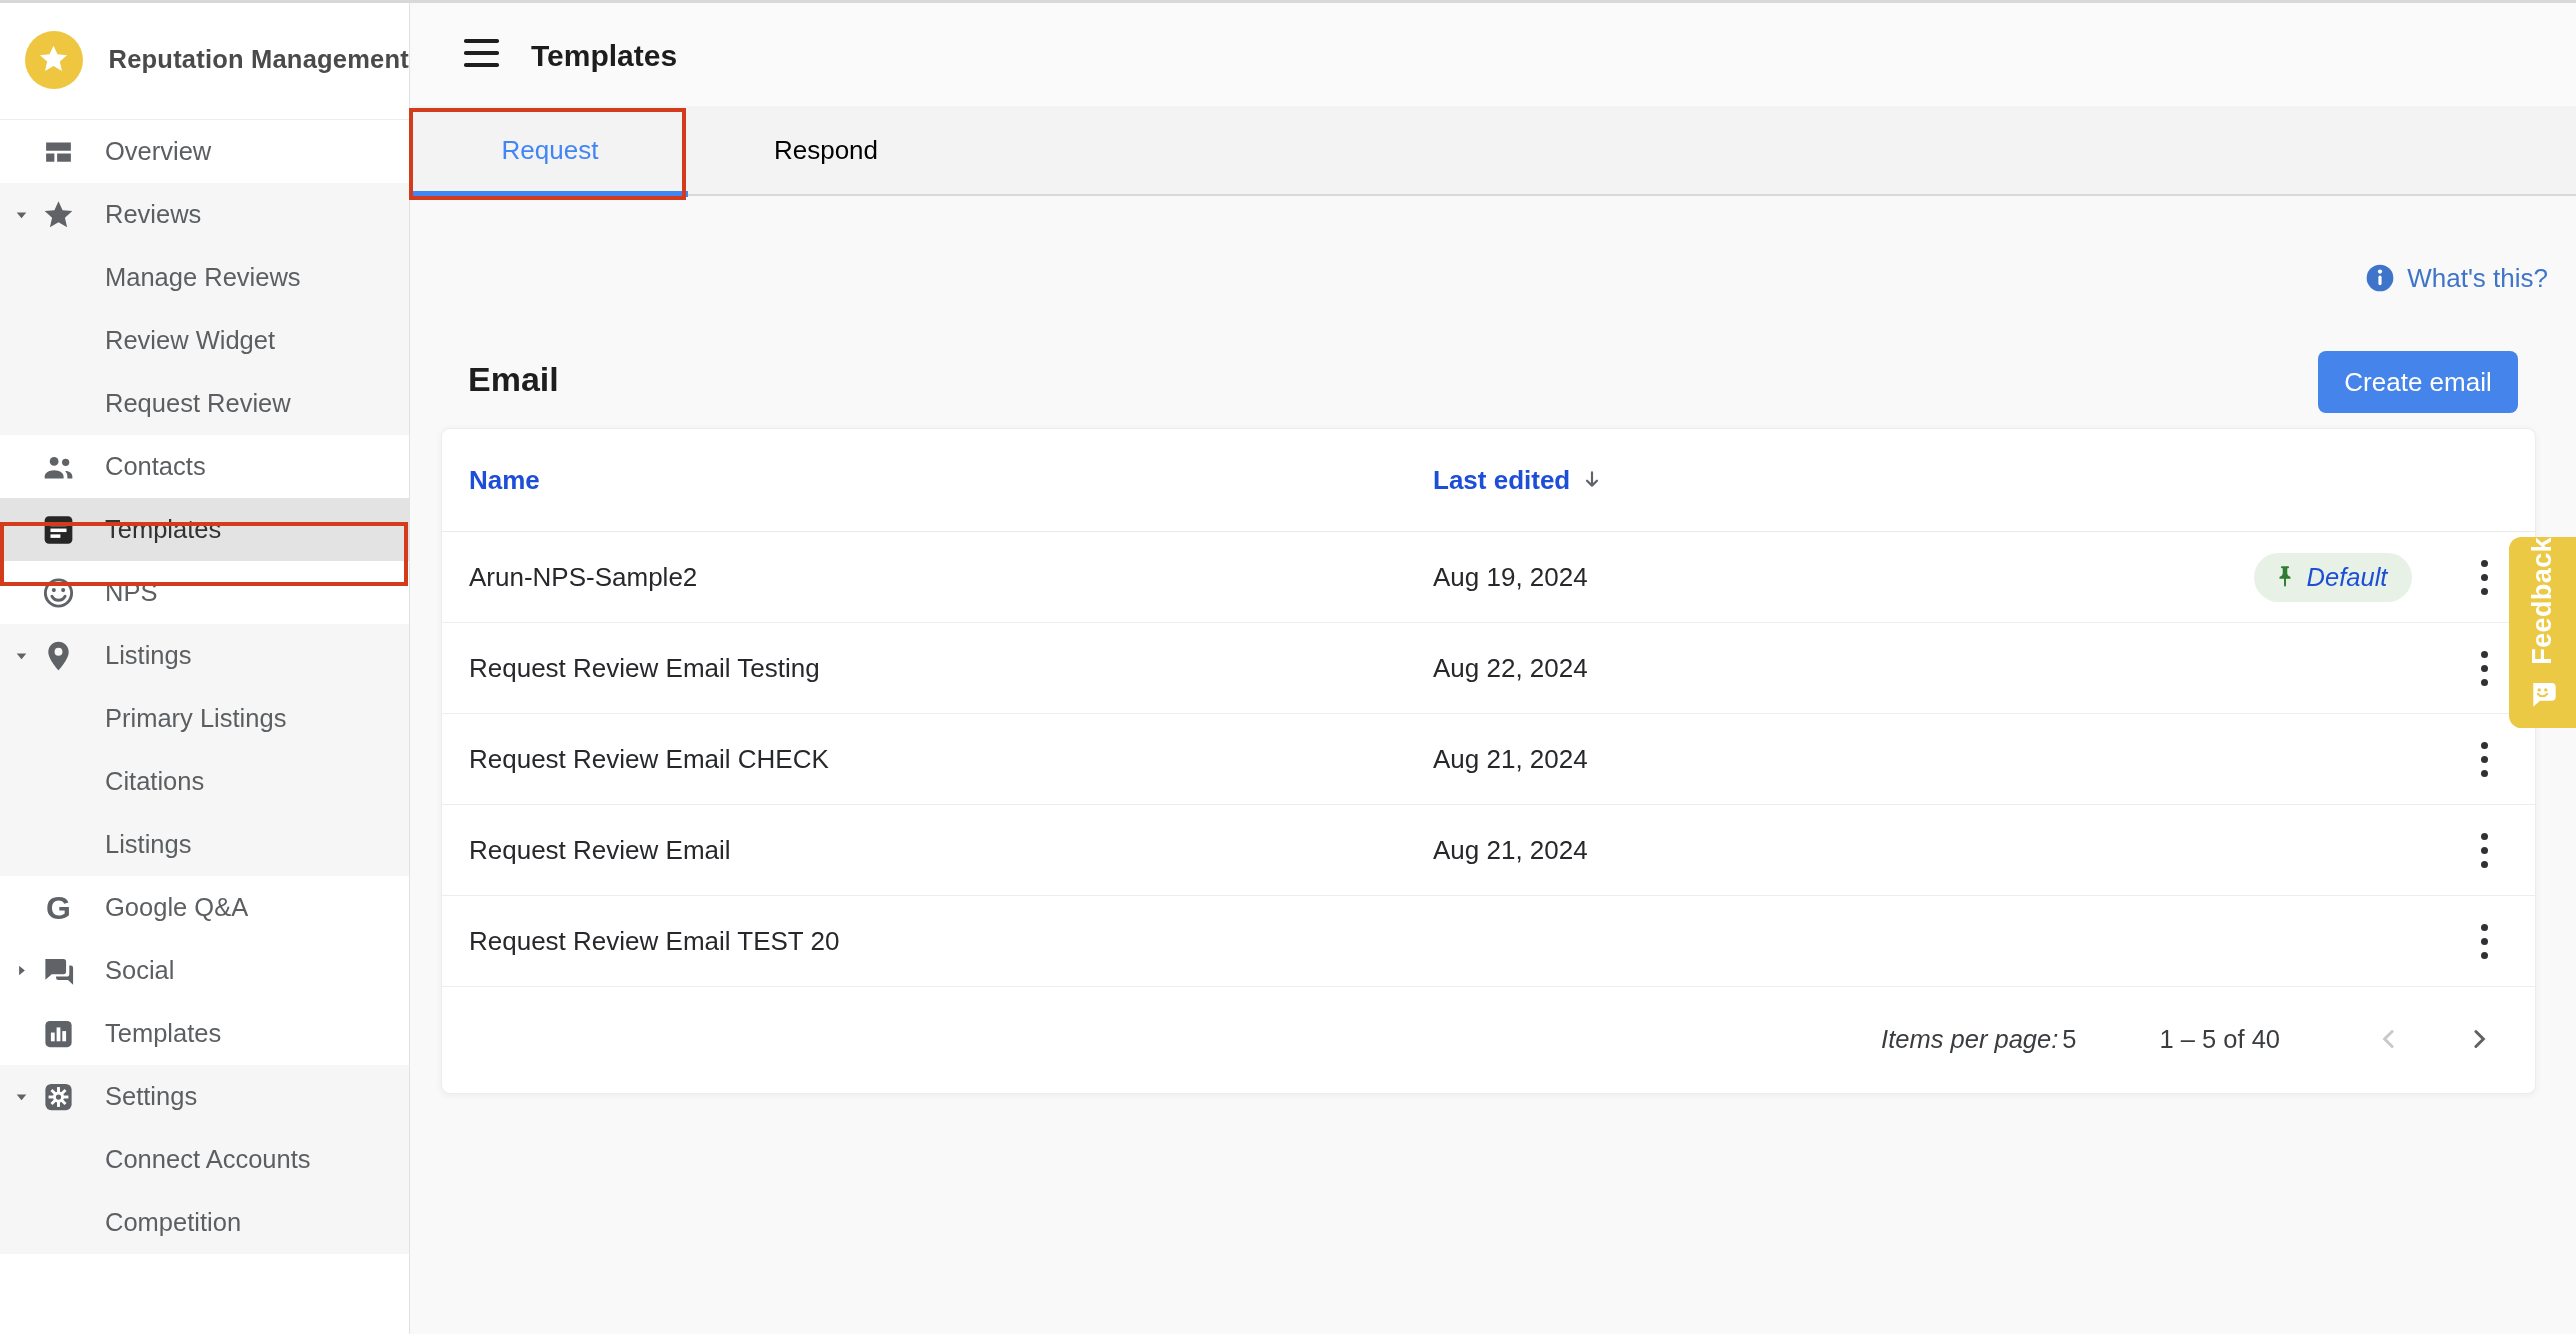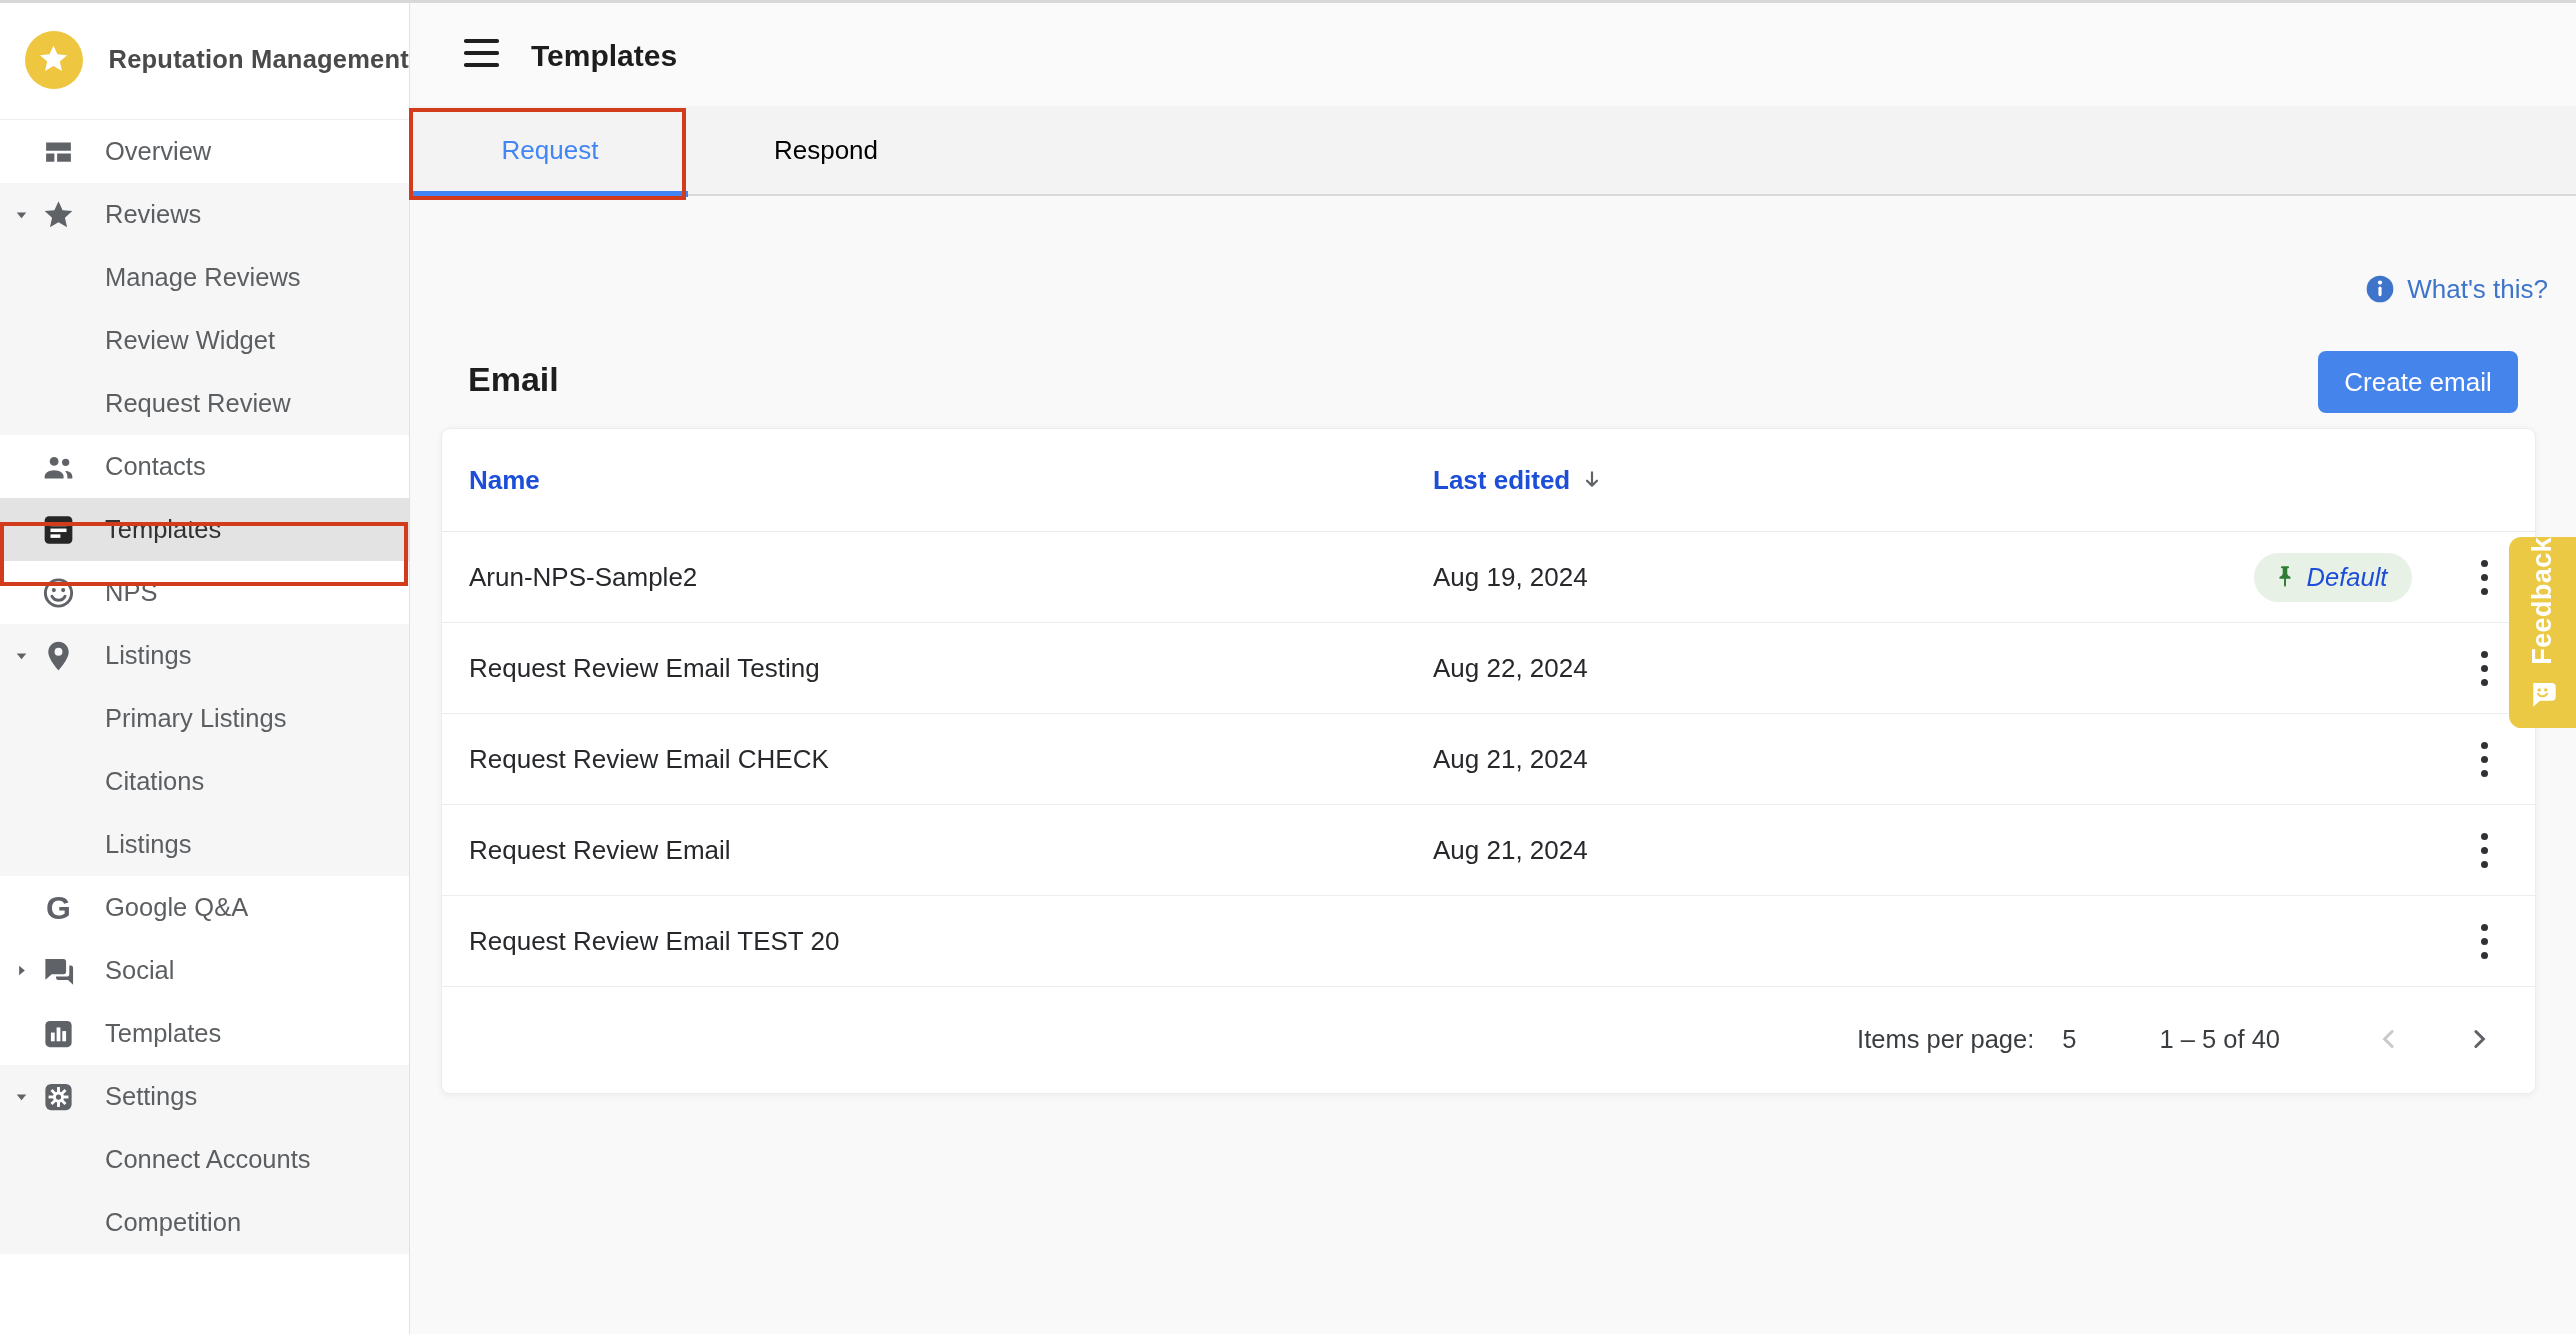--- a/index.html
+++ b/index.html
@@ -39,21 +39,21 @@
   .tabbar { position:absolute; left:412px; top:106px; width:2164px; height:90px;
     background:#f2f3f2; border-bottom:2.6px solid #d9d9d9; display:flex; }
   .tab { width:276px; height:88px; display:flex; align-items:center; justify-content:center;
     font-size:26px; color:#000000; position:relative; cursor:pointer; }
   .tab.active { color:#4285f4; }
   .tab.active .ink { position:absolute; left:0; bottom:-2.6px; width:100%; height:6.1px; background:#4285f4; }
   .annot-tab { position:absolute; left:409px; top:108px; width:277px; height:92px;
     border:4.4px solid #d23b1c; z-index:30; pointer-events:none; }
 
   
-  .whats-this { position:absolute; top:262px; right:28px; display:flex; align-items:center; gap:11.4px; cursor:pointer;margin-top:11px; }
+  .whats-this { position:absolute; top:262px; right:28px; display:flex; align-items:center; gap:11.4px; cursor:pointer; }
   .whats-this span { font-size:26px; color:#3e74c9; }
 
   .section-title { position:absolute; left:468px; top:360px; font-size:34px; font-weight:bold; color:#1e1e1e; }
   .create-btn { position:absolute; top:351px; right:58px; width:200px; height:62px;
     background:#4584ea; border:none; border-radius:8px; color:#ffffff; font-size:26px;
     display:flex; align-items:center; justify-content:center; cursor:pointer;
     font-family:"Liberation Sans", sans-serif; }
 
   .card { position:absolute; left:441px; top:428px; width:2095px; height:666px;
     background:#fff; border:0.9px solid #ececec; border-radius:8.8px;
@@ -67,21 +67,21 @@
   .trow:last-of-type { border-bottom:none; }
   .row-actions { margin-left:auto; display:flex; align-items:center; gap:51px; padding-right:30px; }
   .badge { height:49px; padding:0 24.6px 0 17.6px; background:#e7f1e6; border-radius:26px;
     display:flex; align-items:center; gap:8.8px; color:#1d4ed8; font-size:25.5px;font-style:italic; }
   .kebab { width:42px; height:53px; display:flex; flex-direction:column; align-items:center;
     justify-content:center; gap:7px; cursor:pointer; background:none; border:none; }
   .kebab i { width:7px; height:7px; border-radius:50%; background:#303134; display:block; }
 
   .pagination { height:104px; display:flex; align-items:center; justify-content:flex-end;
     font-size:25.5px; color:#3a3d40; padding-right:35px; }
-  .pagination .ipp-label { margin-right:28px; }
+  .pagination .ipp-label { margin-right:4px;font-style:italic; }
   .pagination .ipp-value { margin-right:83px; }
   .pagination .range { margin-right:88px; }
   .page-btn { width:42px; height:42px; border:none; background:none; display:flex;
     align-items:center; justify-content:center; cursor:pointer; }
   .page-btn.prev { margin-right:48px; }
 
   
   .feedback { position:absolute; right:0; top:537px; width:67px; height:191px;
     background:#ecc944; border-radius:12.3px 0 0 12.3px; z-index:40; cursor:pointer;
     display:flex; flex-direction:column; align-items:center; justify-content:flex-end;

